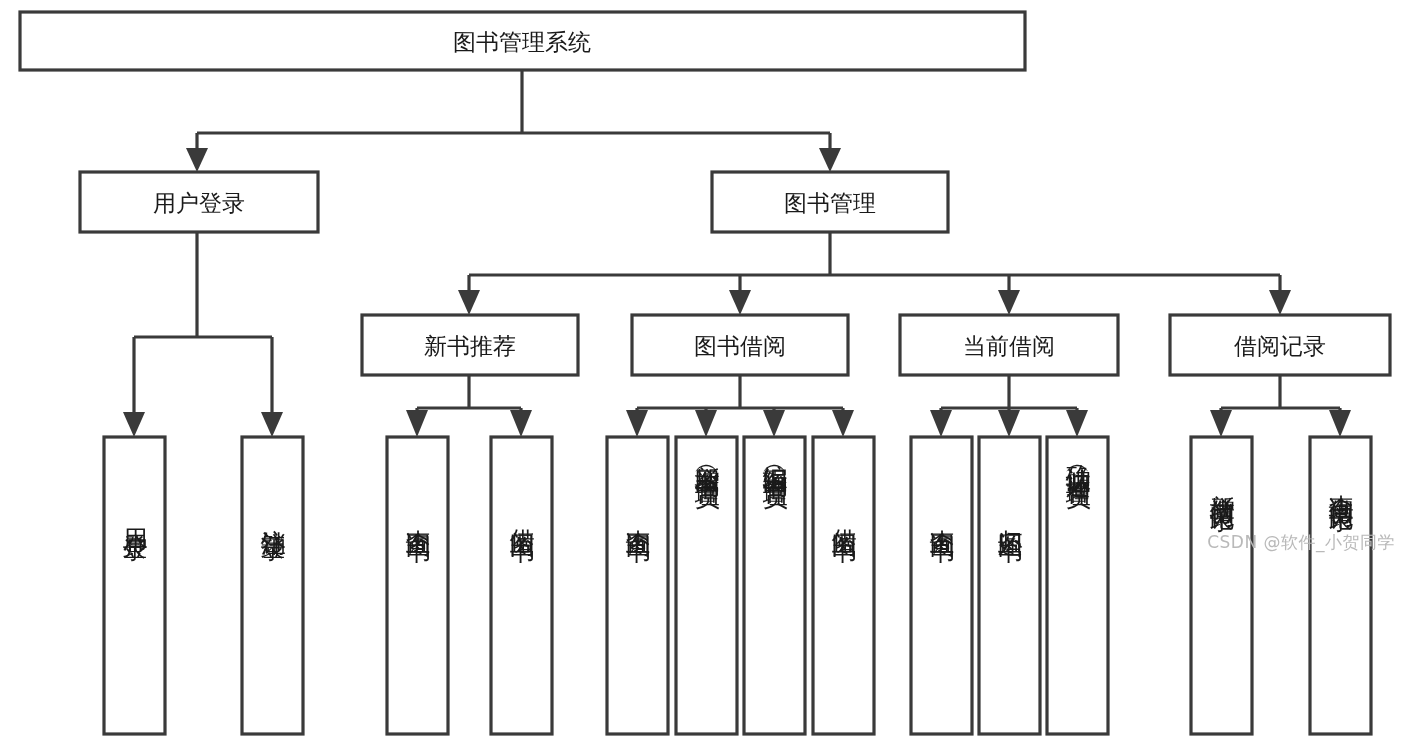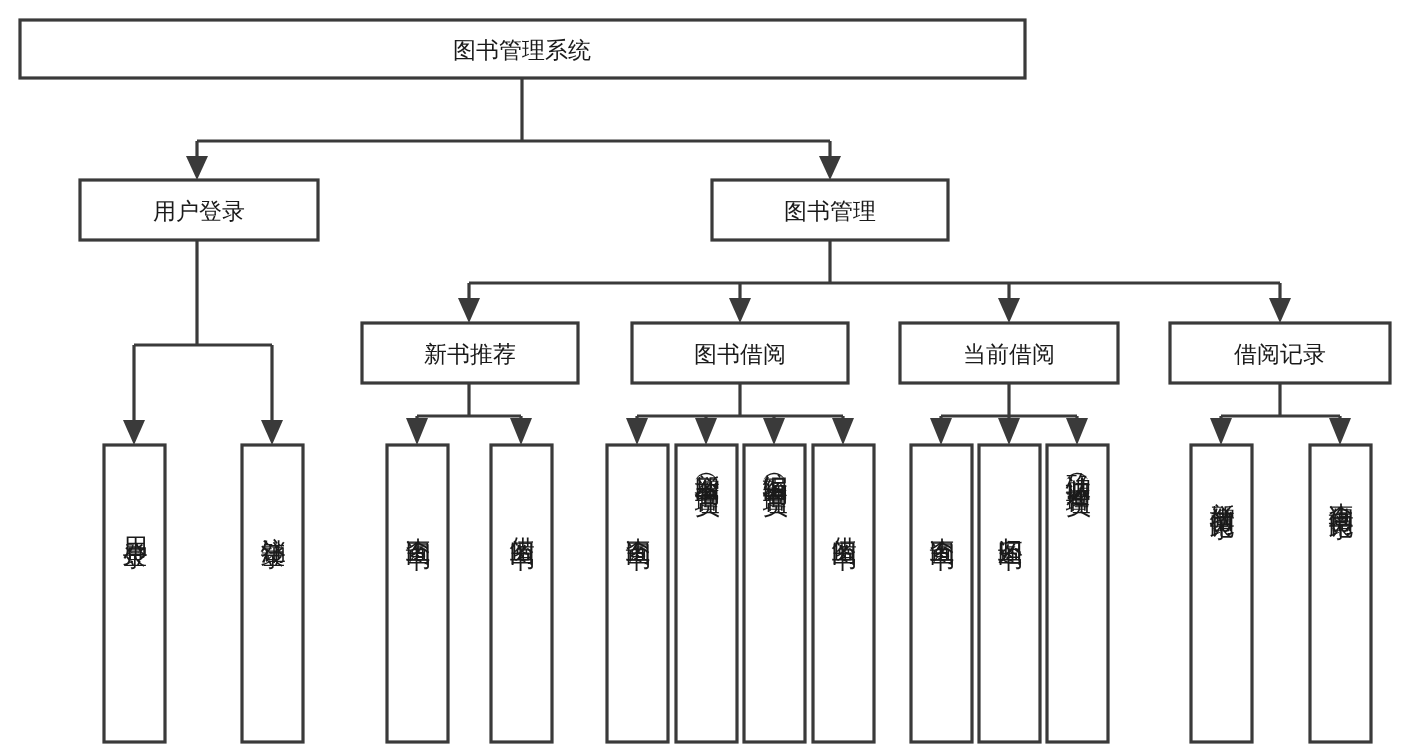--- a/index.html
+++ b/index.html
@@ -10,21 +10,21 @@
   body {
     width: 1405px;
     height: 747px;
     font-family: "DejaVu Sans", "Liberation Sans", sans-serif;
     overflow: hidden;
     position: relative;
   }
   #diagram-root {
     position: absolute;
     left: 0;
-    top: 8px;
+    top: 0;
     width: 1405px;
     height: 560px;
   }
   svg.flow {
     display: block;
     width: 1405px;
     height: 747px;
   }
   .node-rect {
     fill: #ffffff;
@@ -282,14 +282,15 @@
   </div>
 
   <div class="leaf-label-wrap" style="left:1191px; top:437px; width:61px; height:297px; padding-top:37px;">
     <span class="leaf-label">新增借阅记录</span>
   </div>
 
   <div class="leaf-label-wrap" style="left:1310px; top:437px; width:61px; height:297px; padding-top:37px;">
     <span class="leaf-label">查询借阅记录</span>
   </div>
 
+  <div class="watermark">CSDN @软件_小贺同学</div>
 
 </div>
 
 </body></html>

